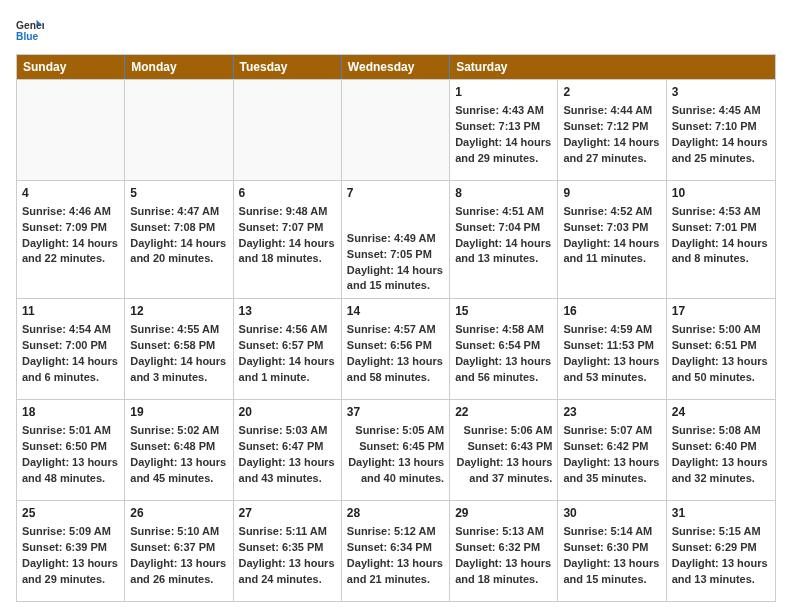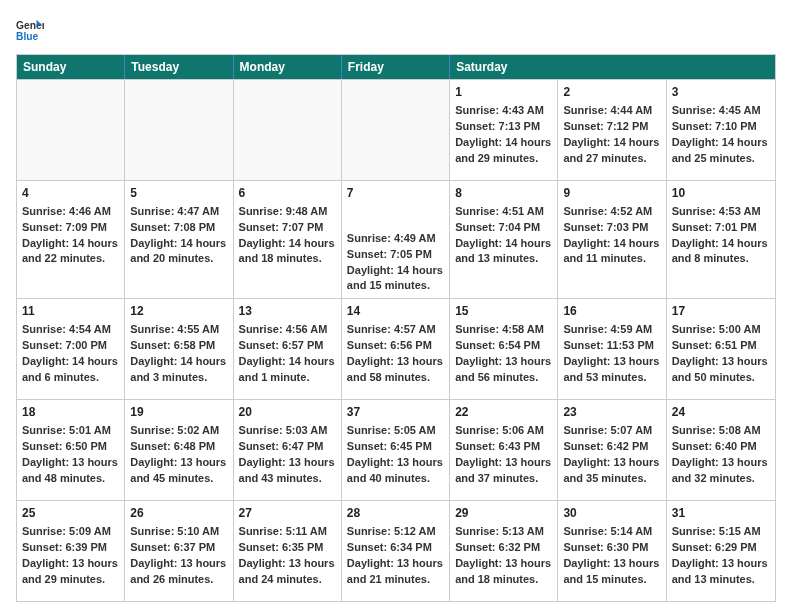--- a/index.html
+++ b/index.html
@@ -47,21 +47,21 @@
     }
     .calendar {
       flex: 1;
       display: flex;
       flex-direction: column;
       border: 1px solid #ccc;
     }
     .cal-header {
       display: grid;
       grid-template-columns: repeat(7, 1fr);
-      background: #0f766e;
+      background: #a16207;
     }
     .cal-header-cell {
       color: #fff;
       font-size: 12px;
       font-weight: bold;
       padding: 5px 6px;
       border-right: 1px solid #4a7fc4;
     }
     .cal-header-cell:last-child { border-right: none; }
     .cal-body {
@@ -114,23 +114,23 @@
     </div>
     <div class="title-block">
       <div class="month-title"></div>
       <div class="location"></div>
     </div>
   </div>
 
   <div class="calendar">
     <div class="cal-header" id="cal-header">
         <div class="cal-header-cell">Sunday</div>
+        <div class="cal-header-cell">Monday</div>
         <div class="cal-header-cell">Tuesday</div>
-        <div class="cal-header-cell">Monday</div>
-        <div class="cal-header-cell">Friday</div>
+        <div class="cal-header-cell">Wednesday</div>
         <div class="cal-header-cell">Saturday</div>
       </div>
     <div class="cal-body" id="cal-body">
         <div class="cal-row">
           <div class="cal-cell empty"></div>
           <div class="cal-cell empty"></div>
           <div class="cal-cell empty"></div>
           <div class="cal-cell empty"></div>
           <div class="cal-cell">
             <span class="day-num">1</span>
@@ -273,28 +273,28 @@
           </div>
           <div class="cal-cell">
             <span class="day-num">20</span>
             <div class="cell-text" style="white-space: pre-line;">Sunrise: 5:03 AM
 Sunset: 6:47 PM
 Daylight: 13 hours
 and 43 minutes.</div>
           </div>
           <div class="cal-cell">
             <span class="day-num">37</span>
-            <div class="cell-text" style="white-space: pre-line;">Sunrise: 5:05 AM
+            <div class="cell-text" style="white-space: pre-line; text-align: right;">Sunrise: 5:05 AM
 Sunset: 6:45 PM
 Daylight: 13 hours
 and 40 minutes.</div>
           </div>
           <div class="cal-cell">
             <span class="day-num">22</span>
-            <div class="cell-text" style="white-space: pre-line;">Sunrise: 5:06 AM
+            <div class="cell-text" style="white-space: pre-line; text-align: right;">Sunrise: 5:06 AM
 Sunset: 6:43 PM
 Daylight: 13 hours
 and 37 minutes.</div>
           </div>
           <div class="cal-cell">
             <span class="day-num">23</span>
             <div class="cell-text" style="white-space: pre-line;">Sunrise: 5:07 AM
 Sunset: 6:42 PM
 Daylight: 13 hours
 and 35 minutes.</div>

